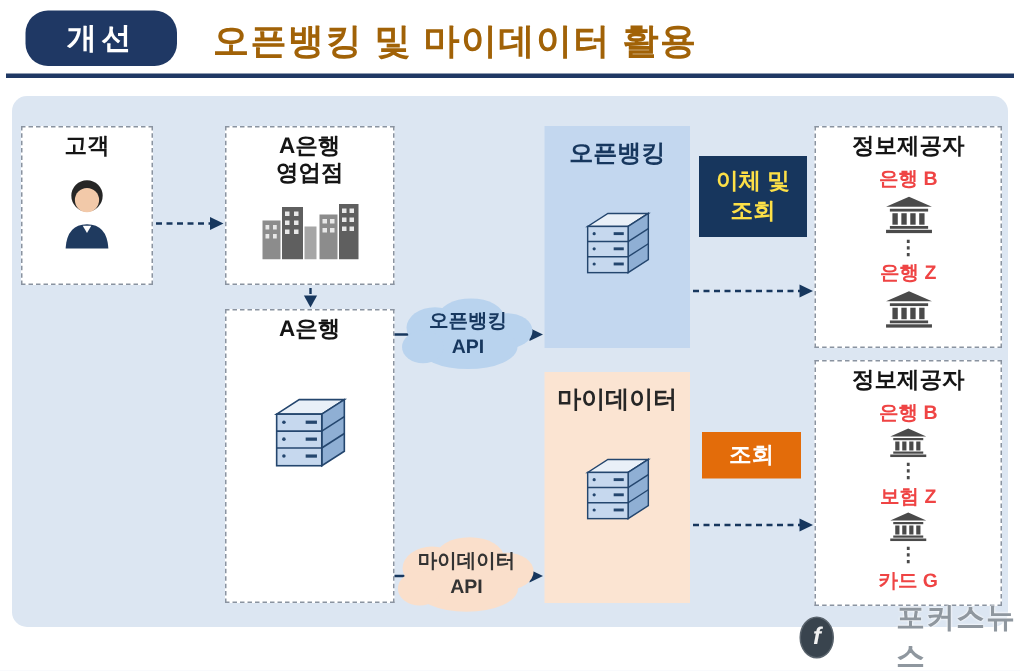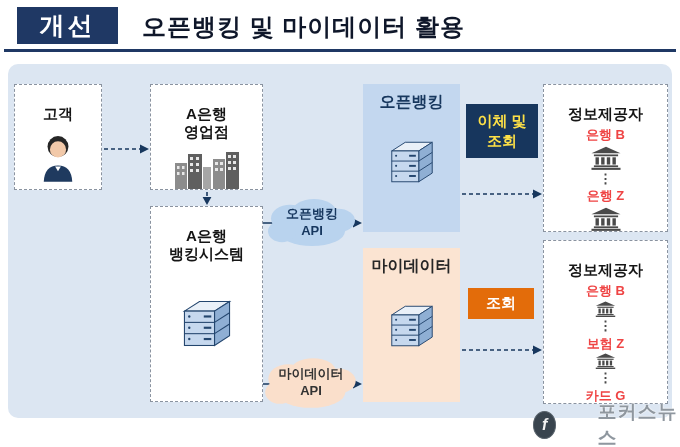--- a/index.html
+++ b/index.html
@@ -1,36 +1,36 @@
 <!DOCTYPE html>
 <html><head>
 <meta charset="utf-8">
 <style>
   html,body { margin:0; padding:0; background:#ffffff; }
   .page { position:relative; width:680px; height:447px; background:#ffffff;
           font-family:"Liberation Sans", sans-serif; overflow:hidden; }
 
   
   .hdr-badge { position:absolute; left:17px; top:7px; width:101px; height:37px;
-veyard    background:#1f3864; color:#fff; font-size:25px; font-weight:bold;
-    display:flex; align-items:center; justify-content:center; letter-spacing:3px; z-index:6; }
+veyard    background:#1f3864; color:#fff; font-size:20px; font-weight:bold;
+    display:flex; align-items:center; justify-content:center; letter-spacing:3px; z-index:6;border-radius:15px; }
   .hdr-badge { background:#1f3864; }
   .hdr-title { position:absolute; left:142px; top:11px; font-size:24px; font-weight:bold;
-    color:#0f172a; letter-spacing:1px; z-index:6; }
+    color:#a16207; letter-spacing:1px; z-index:6; }
   .hdr-rule { position:absolute; left:4px; top:49px; width:672px; height:3px; background:#1f3864; z-index:5; }
 
   
   .panel { position:absolute; left:8px; top:64px; width:664px; height:354px;
     background:#dce6f2; border-radius:10px; z-index:1; }
 
   
   .dashed-box { position:absolute; background:#ffffff; border:1.5px dashed #8a93a0;
     box-sizing:border-box; z-index:2; display:flex; flex-direction:column; align-items:center; }
   .box-title { font-weight:bold; font-size:15px; color:#151515; text-align:center;
-    line-height:1.22; padding-top:20px; }
+    line-height:1.22; padding-top:4px; }
   .solid-box { position:absolute; box-sizing:border-box; z-index:2;
     display:flex; flex-direction:column; align-items:center; }
   .solid-title { font-weight:bold; font-size:16px; padding-top:8px; }
   .navy-text { color:#17375e; }
   .dark-text { color:#262626; }
 
   .customer-box { left:14px; top:84px; width:88px; height:106px; }
   .branch-box   { left:150px; top:84px; width:113px; height:106px; }
   .system-box   { left:150px; top:206px; width:113px; height:196px; }
   .ob-box       { left:363px; top:84px; width:97px; height:148px; background:#c3d7ef; }
@@ -133,21 +133,20 @@
           <rect x="59" y="12" width="3" height="3"></rect>
         <rect x="54" y="18" width="3" height="3"></rect>
           <rect x="59" y="18" width="3" height="3"></rect>
       </g>
     </svg>
   </div>
 
   <div class="dashed-box system-box">
     <div class="box-title">
       <div>A은행</div>
-      <div>뱅킹시스템</div>
     </div>
     <svg class="server-lg" viewBox="0 0 54 48">
       <polygon points="6,12 34,12 48,3 20,3" fill="#e9f0f8" stroke="#24466e" stroke-width="1"></polygon>
       <polygon points="34,12 48,3 48,35 34,44" fill="#8fafd4" stroke="#24466e" stroke-width="1"></polygon>
       <rect x="6" y="12" width="28" height="32" fill="#c6d8ee" stroke="#24466e" stroke-width="1"></rect>
       <line x1="6" y1="22.5" x2="34" y2="22.5" stroke="#24466e"></line>
       <line x1="6" y1="33" x2="34" y2="33" stroke="#24466e"></line>
       <line x1="34" y1="22.5" x2="48" y2="13.5" stroke="#24466e"></line>
       <line x1="34" y1="33" x2="48" y2="24" stroke="#24466e"></line>
       <circle cx="10.5" cy="17" r="1.1" fill="#24466e"></circle>

